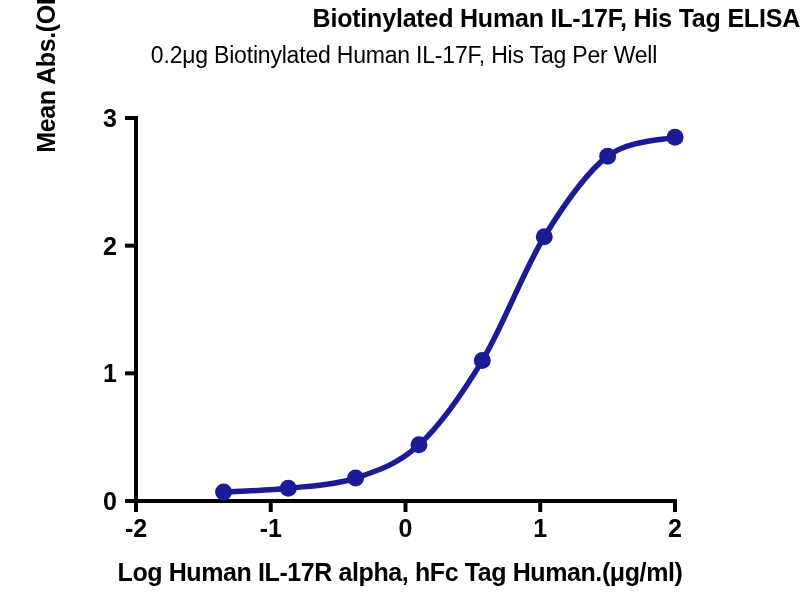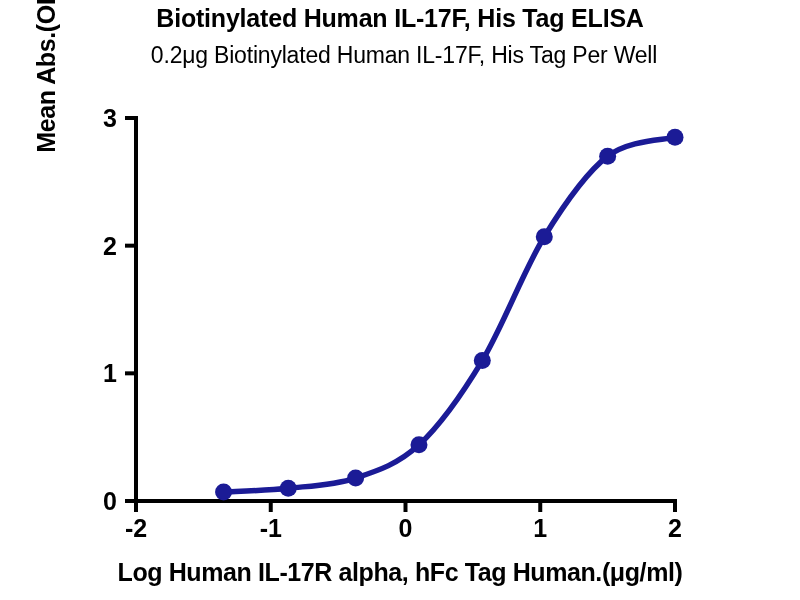--- a/index.html
+++ b/index.html
@@ -18,21 +18,21 @@
     position: relative;
     width: 800px;
     height: 600px;
     background: #ffffff;
   }
   .chart-title {
     position: absolute;
     left: 0;
     top: 2px;
     width: 800px;
-    text-align: center;
+    text-align: right;
     font-size: 25px;
     font-weight: bold;
     letter-spacing: -0.2px;
     line-height: 32px;
     white-space: nowrap;
   }
   .chart-subtitle {
     position: absolute;
     left: 4px;
     top: 40px;

